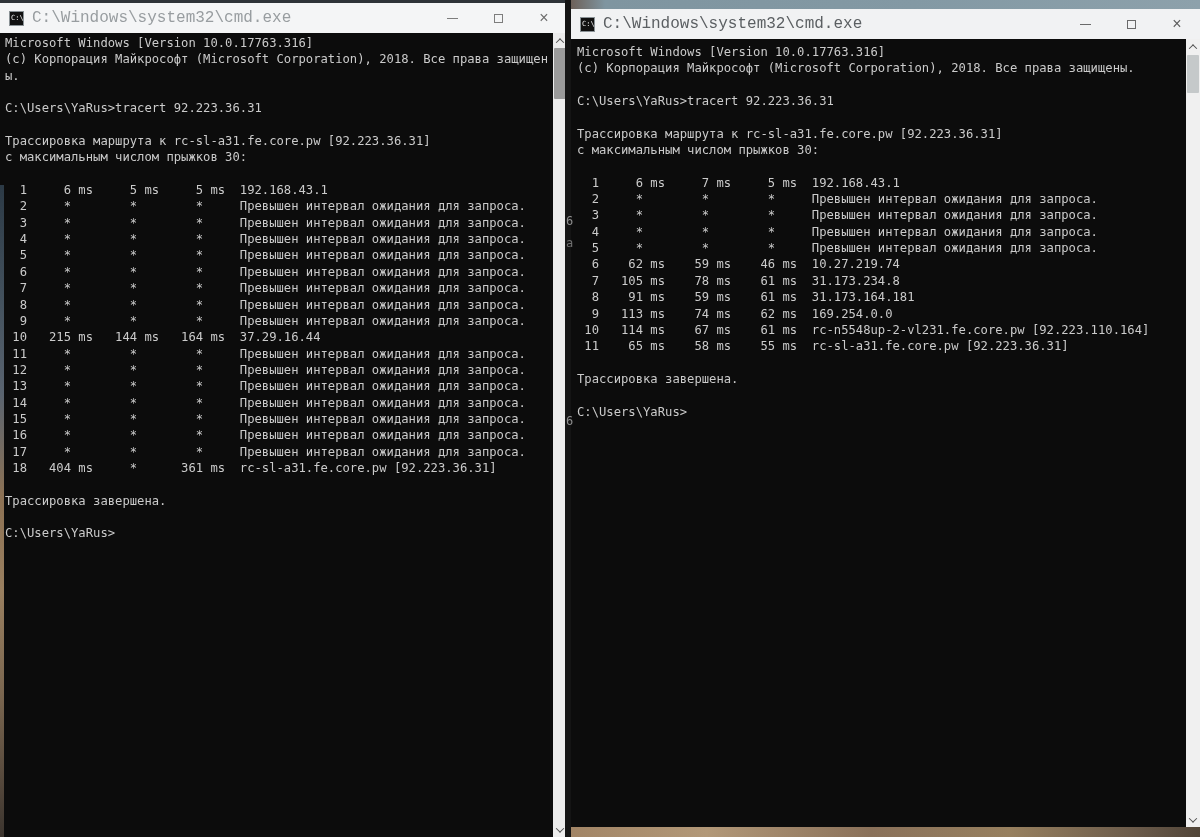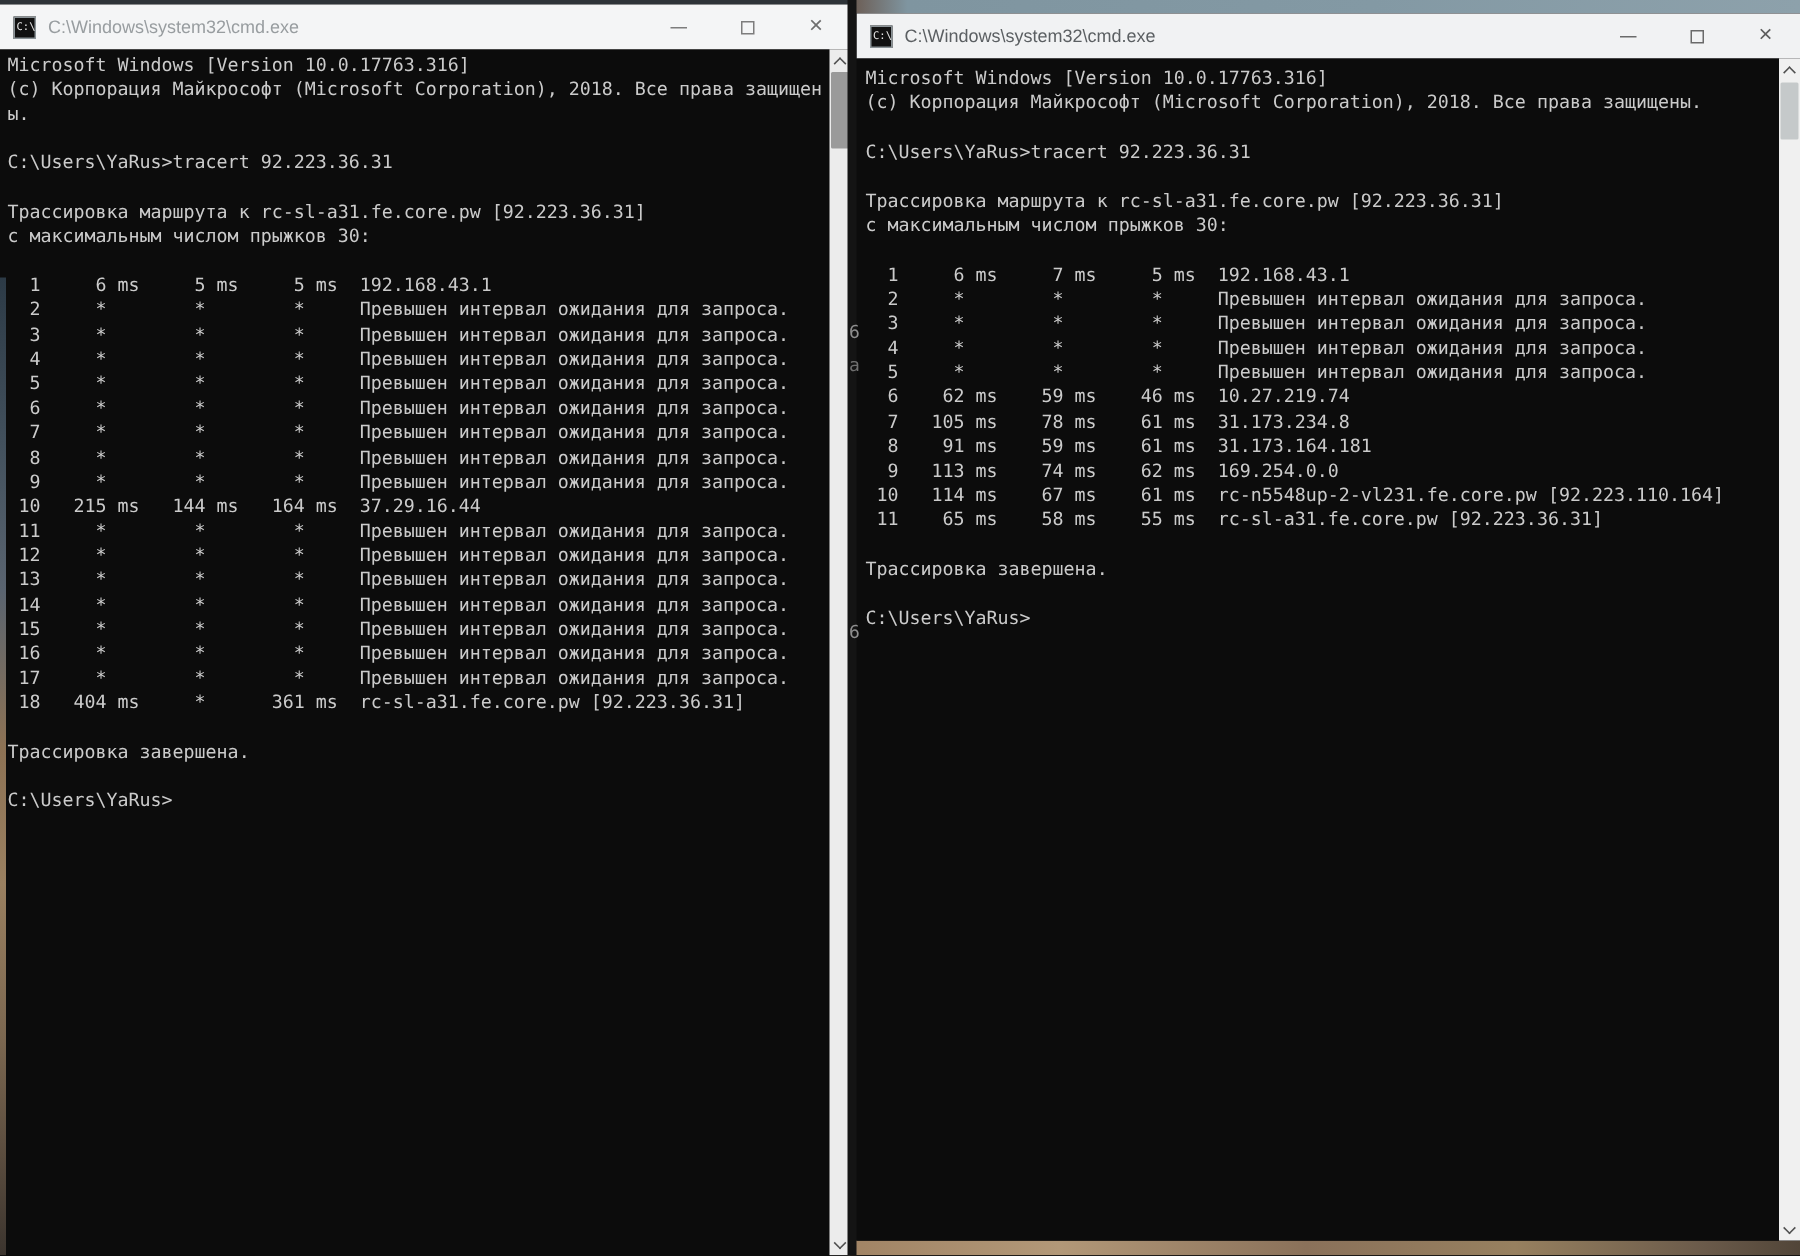--- a/index.html
+++ b/index.html
@@ -23,21 +23,21 @@
 
   .titlebar { position:absolute; left:0; right:0; height:30px; display:flex; align-items:center;
               padding-left:9px; }
   .win.left  .titlebar { top:3px; background:#f4f5f6; }
   .win.right .titlebar { top:0;   background:#f1f2f3; }
 
   .cmdicon { width:15px; height:15px; background:#111; border:1px solid #8a9296; margin-right:8px;
              display:inline-flex; align-items:center; justify-content:flex-start; flex:0 0 auto; }
   .cmdicon-txt { font-family:"DejaVu Sans Mono", monospace; font-size:7px; line-height:7px;
                  color:#e8e8e8; padding-left:1px; }
-  .title { font-size:12px; white-space:nowrap; overflow:hidden; flex:1 1 auto; }
+  .title { font-size:16px; white-space:nowrap; overflow:hidden; flex:1 1 auto;font-family:Liberation Mono, monospace; }
   .win.left  .title { color:#989da0; }
   .win.right .title { color:#5b5f62; }
 
   .controls { display:flex; height:30px; flex:0 0 auto; }
   .ctl { width:46px; height:30px; display:flex; align-items:center; justify-content:center; }
   .minbar { width:11px; height:1px; background:#7d7d7d; display:block; }
   .maxbox { width:9px; height:9px; border:1px solid #7d7d7d; display:block; }
   .xglyph { font-size:16px; color:#6e6e6e; line-height:16px; }
   .win.right .minbar { background:#6a6a6a; }
   .win.right .maxbox { border-color:#6a6a6a; }

